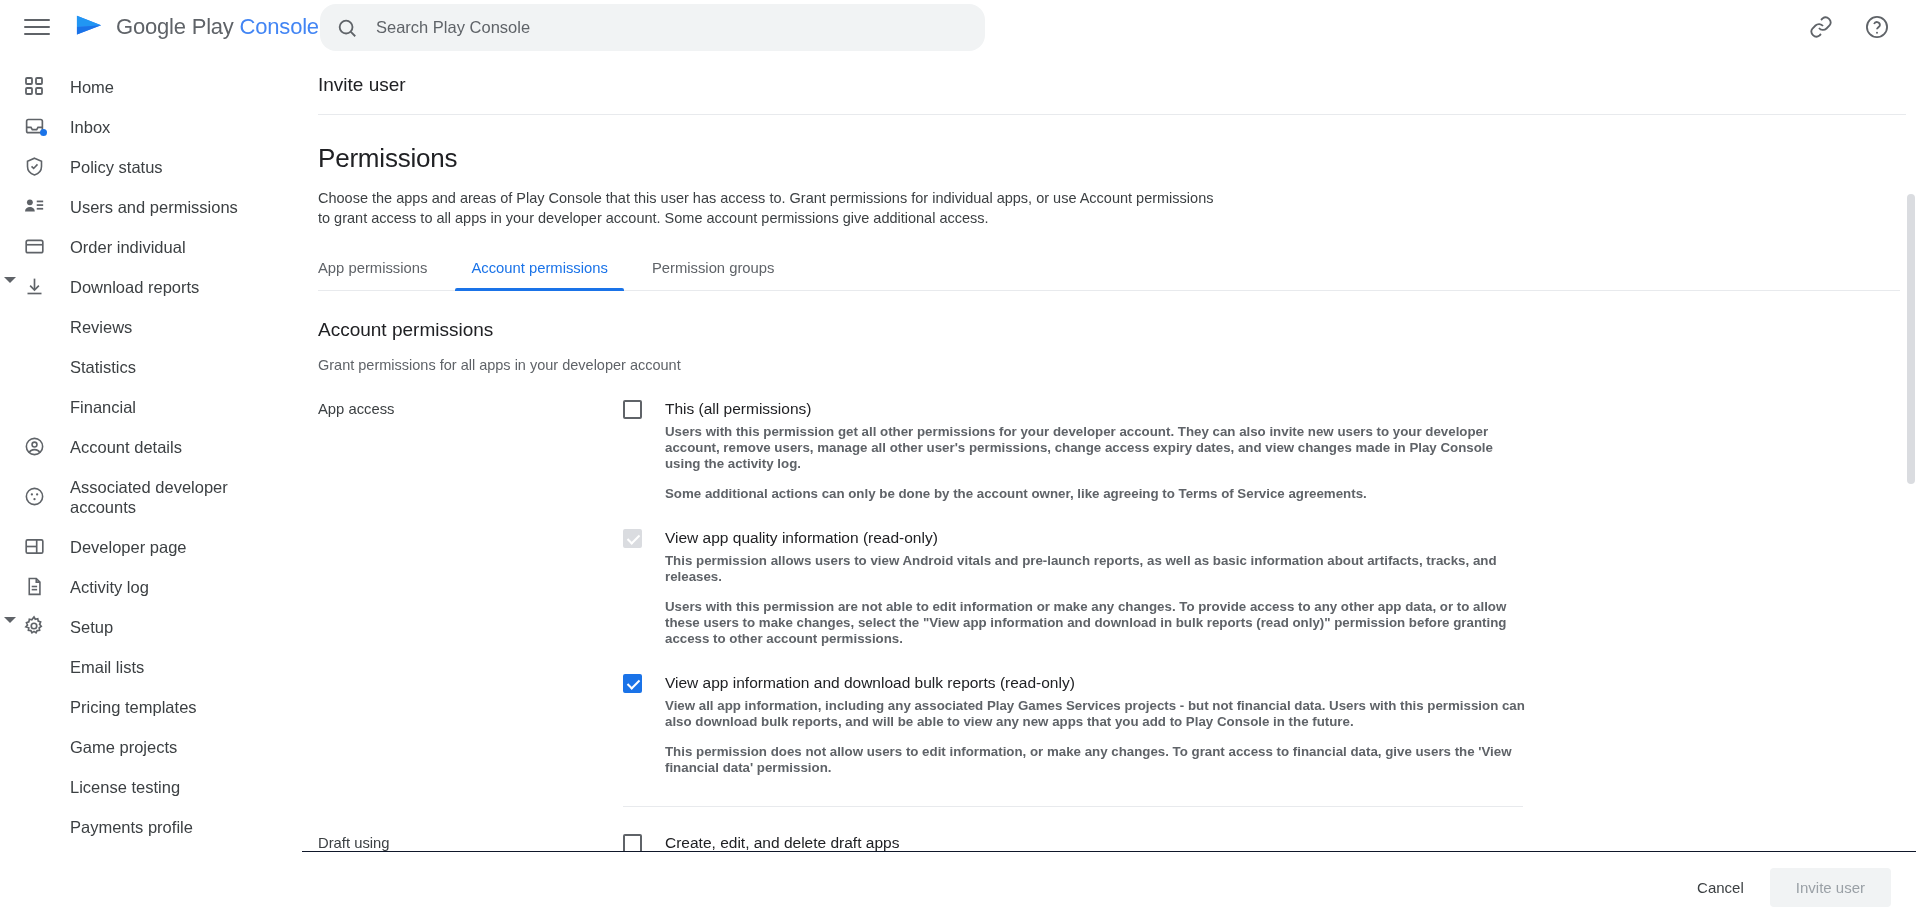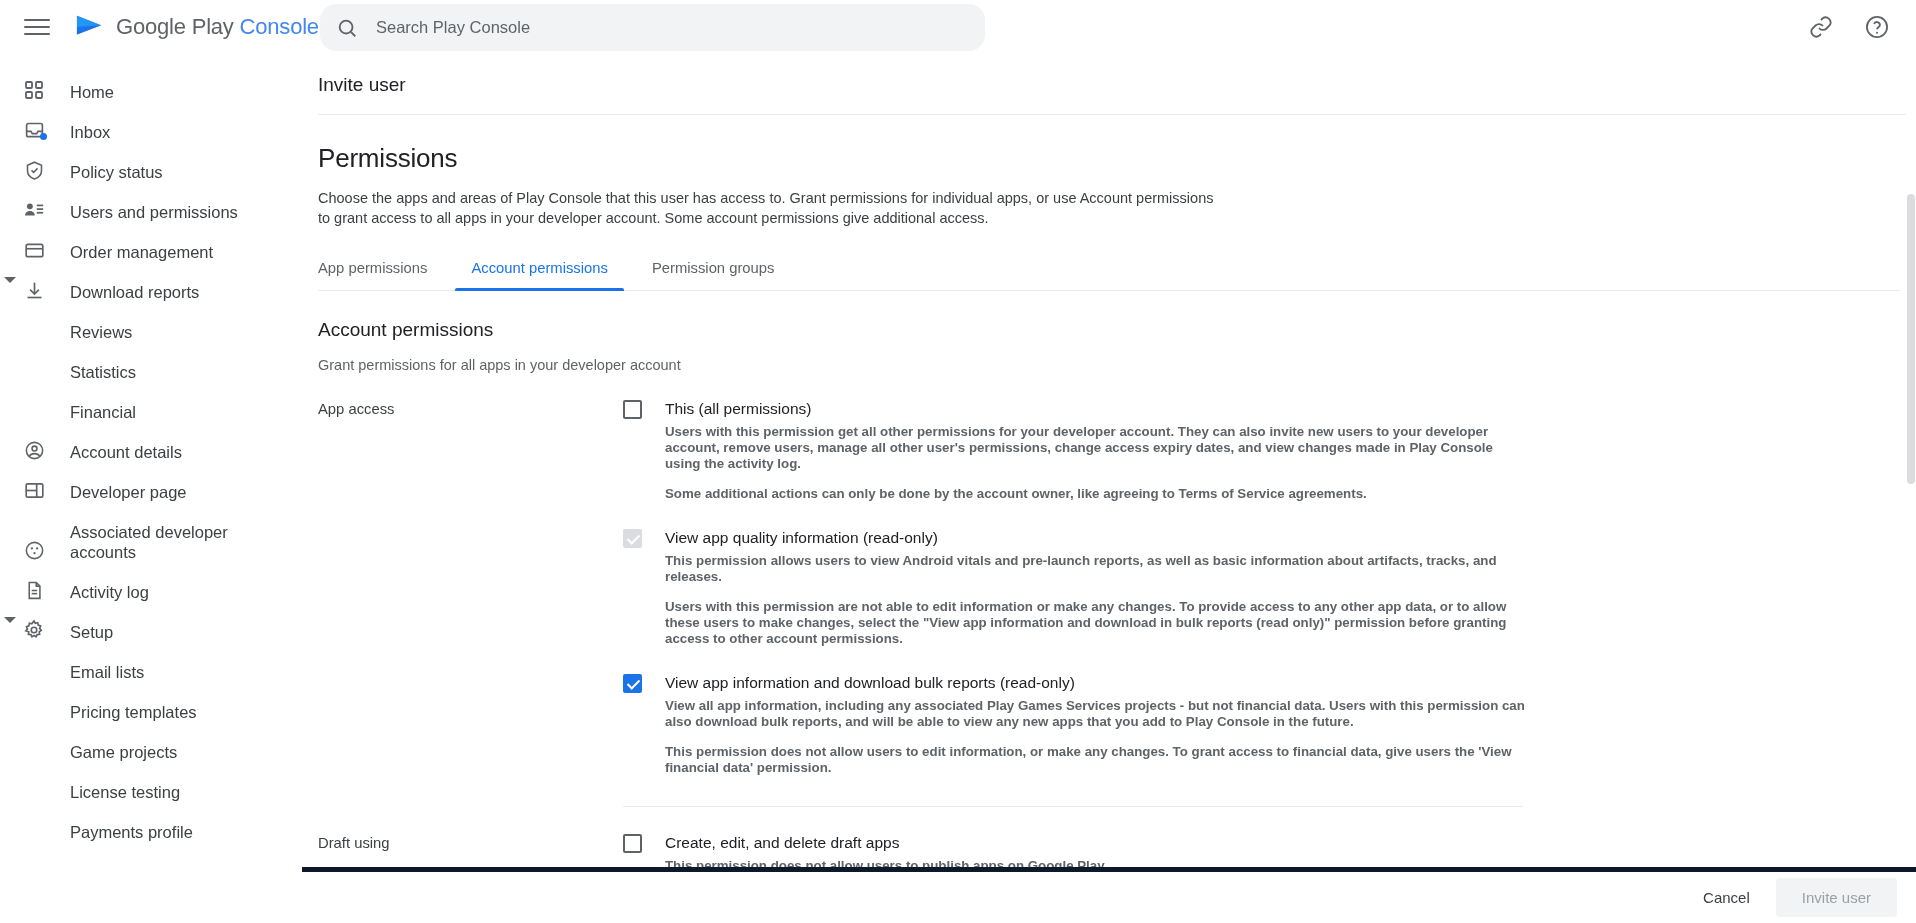--- a/index.html
+++ b/index.html
@@ -44,21 +44,21 @@
     align-items: center; gap: 26px; }
   .icon-btn { width: 30px; height: 30px; display: flex; align-items: center;
     justify-content: center; cursor: pointer; color: #5f6368; }
 
   
   .sidebar {
     position: absolute; top: 54px; left: 0; width: 302px; height: 869px;
     background: #fff; overflow: hidden; padding-top: 8px;
   }
   .nav-item {
-    position: relative; display: flex; align-items: flex-end; height: 40px;
+    position: relative; display: flex; align-items: center; height: 40px;
     padding-left: 22px; cursor: pointer; color: #3c4043; font-size: 16.5px;
   }
   .nav-item.tall { height: 60px; }
   .nav-icon { width: 24px; height: 24px; flex: 0 0 24px; margin-top: 8px;
     color: #5f6368; display: flex; align-items: center; justify-content: center; }
   .nav-label { margin-left: 24px; margin-top: 9px; line-height: 20px; white-space: pre-line; }
   .nav-item.sub .nav-label { margin-left: 48px; }
   .caret { position: absolute; left: 4px; top: 15px; width: 0; height: 0;
     border-left: 6px solid transparent; border-right: 6px solid transparent;
     border-top: 6px solid #5f6368; }
@@ -112,24 +112,24 @@
 
   .perm-text { margin-left: 23px; }
   .perm-title { font-size: 15.5px; color: #202124; line-height: 20px; }
   .perm-desc { font-size: 13.3px; color: #5f6368; line-height: 16px; margin-top: 5px; font-weight: bold; }
   .perm-desc + .perm-desc { margin-top: 14px; }
 
   .group-sep { height: 1px; background: #e8eaed; margin: 30px 0 0 0; width: 900px; }
 
   
   .footer {
-    position: absolute; left: 302px; bottom: 0; width: 1614px; height: 56px;
-    background: #fff; border-top: 5px solid #0f172a;
+    position: absolute; left: 302px; bottom: 0; width: 1614px; height: 72px;
+    background: #fff; border-top: 1px solid #0f172a;
     display: flex; align-items: center; justify-content: flex-end;
-    padding-right: 19px; gap: 8px; z-index: 15;
+    padding-right: 25px; gap: 8px; z-index: 15;
   }
   .btn-text { font-size: 15px; color: #3c4043; padding: 10px 18px;
     border-radius: 4px; cursor: pointer; background: transparent; border: none;
     font-family: "Liberation Sans", sans-serif; }
   .btn-disabled { font-size: 15px; color: #9aa0a6; background: #f1f3f4;
     padding: 11px 26px; border-radius: 4px; border: none; cursor: default;
     font-family: "Liberation Sans", sans-serif; }
 
   
   .scrolltrack { position: absolute; right: 0; top: 54px; width: 10px;
@@ -232,21 +232,21 @@
       <span class="nav-label">Users and permissions</span>
     </div>
 
     <div class="nav-item">
       <span class="nav-icon">
         <svg width="21" height="21" viewBox="0 0 24 24" fill="none" stroke="#5f6368" stroke-width="1.9">
           <rect x="2.5" y="5" width="19" height="14" rx="2"></rect>
             <line x1="2.5" y1="10" x2="21.5" y2="10"></line>
         </svg>
       </span>
-      <span class="nav-label">Order management</span>
+      <span class="nav-label">Order individual</span>
     </div>
 
     <div class="nav-item">
       <span class="caret"></span>
       <span class="nav-icon">
         <svg width="21" height="21" viewBox="0 0 24 24" fill="none" stroke="#5f6368" stroke-width="1.9">
           <line x1="12" y1="3" x2="12" y2="15"></line>
             <path d="M7 11l5 5 5-5"></path>
             <line x1="4" y1="20" x2="20" y2="20"></line>
         </svg>
@@ -266,44 +266,44 @@
 
     <div class="nav-item">
       <span class="nav-icon">
         <svg width="21" height="21" viewBox="0 0 24 24" fill="none" stroke="#5f6368" stroke-width="1.8">
           <circle cx="12" cy="12" r="9.3"></circle>
             <circle cx="12" cy="9.8" r="2.8"></circle>
           <path d="M5.9 19.3c1-2.5 3.3-3.7 6.1-3.7s5.1 1.2 6.1 3.7"></path>
         </svg>
       </span>
       <span class="nav-label">Account details</span>
-    </div>
-
-    <div class="nav-item">
-      <span class="nav-icon">
-        <svg width="21" height="21" viewBox="0 0 24 24" fill="none" stroke="#5f6368" stroke-width="1.9">
-          <rect x="2.5" y="4.5" width="19" height="15" rx="1.6"></rect>
-          <line x1="14.5" y1="4.5" x2="14.5" y2="19.5"></line>
-            <line x1="2.5" y1="12" x2="14.5" y2="12"></line>
-        </svg>
-      </span>
-      <span class="nav-label">Developer page</span>
     </div>
 
     <div class="nav-item tall">
       <span class="nav-icon">
         <svg width="21" height="21" viewBox="0 0 24 24" fill="none" stroke="#5f6368" stroke-width="1.8">
           <circle cx="12" cy="12" r="9.3"></circle>
           <circle cx="9" cy="9.6" r="1.3" fill="#5f6368" stroke="none"></circle>
           <circle cx="15" cy="9.6" r="1.3" fill="#5f6368" stroke="none"></circle>
           <circle cx="12" cy="15" r="1.3" fill="#5f6368" stroke="none"></circle>
         </svg>
       </span>
       <span class="nav-label">Associated developer
 accounts</span>
+    </div>
+
+    <div class="nav-item">
+      <span class="nav-icon">
+        <svg width="21" height="21" viewBox="0 0 24 24" fill="none" stroke="#5f6368" stroke-width="1.9">
+          <rect x="2.5" y="4.5" width="19" height="15" rx="1.6"></rect>
+          <line x1="14.5" y1="4.5" x2="14.5" y2="19.5"></line>
+            <line x1="2.5" y1="12" x2="14.5" y2="12"></line>
+        </svg>
+      </span>
+      <span class="nav-label">Developer page</span>
     </div>
 
     <div class="nav-item">
       <span class="nav-icon">
         <svg width="21" height="21" viewBox="0 0 24 24" fill="none" stroke="#5f6368" stroke-width="1.8">
           <path d="M6 2.8h8l4.2 4.2v14H6z"></path>
             <path d="M14 2.8V7h4.2"></path>
           <line x1="8.8" y1="12" x2="15" y2="12"></line>
             <line x1="8.8" y1="15.6" x2="15" y2="15.6"></line>
         </svg>

